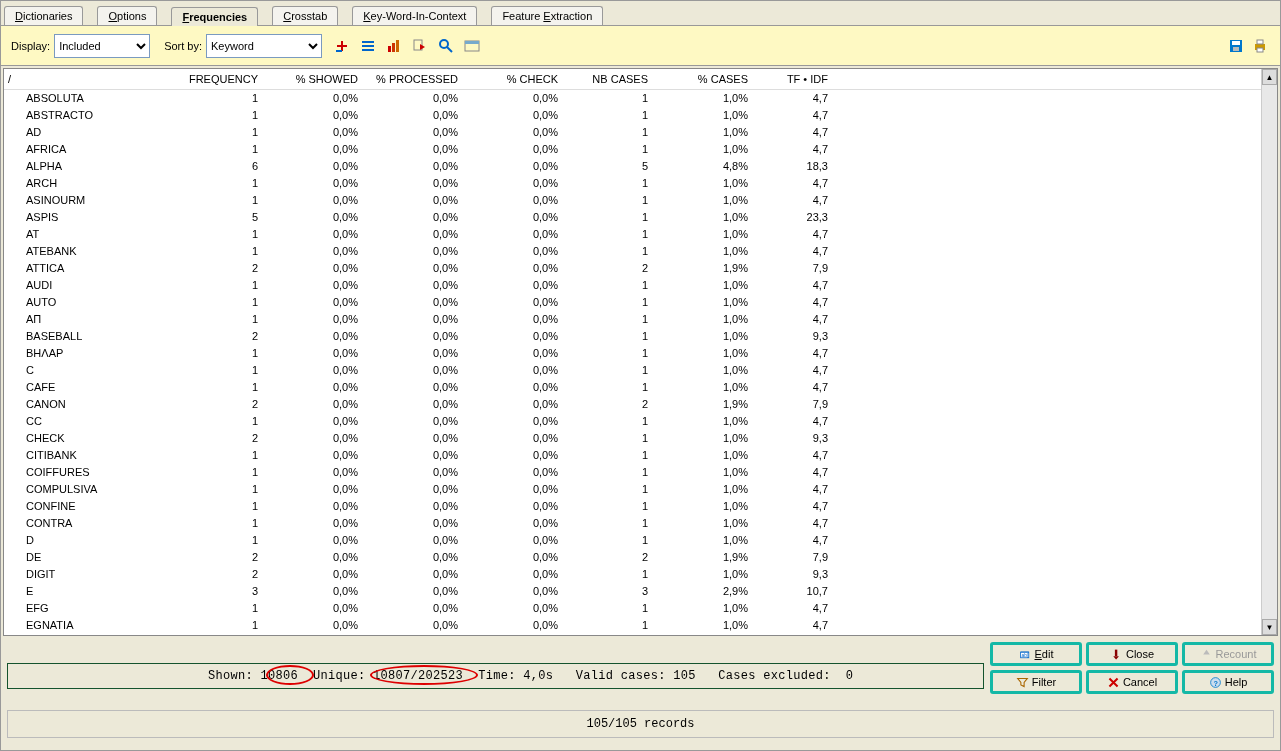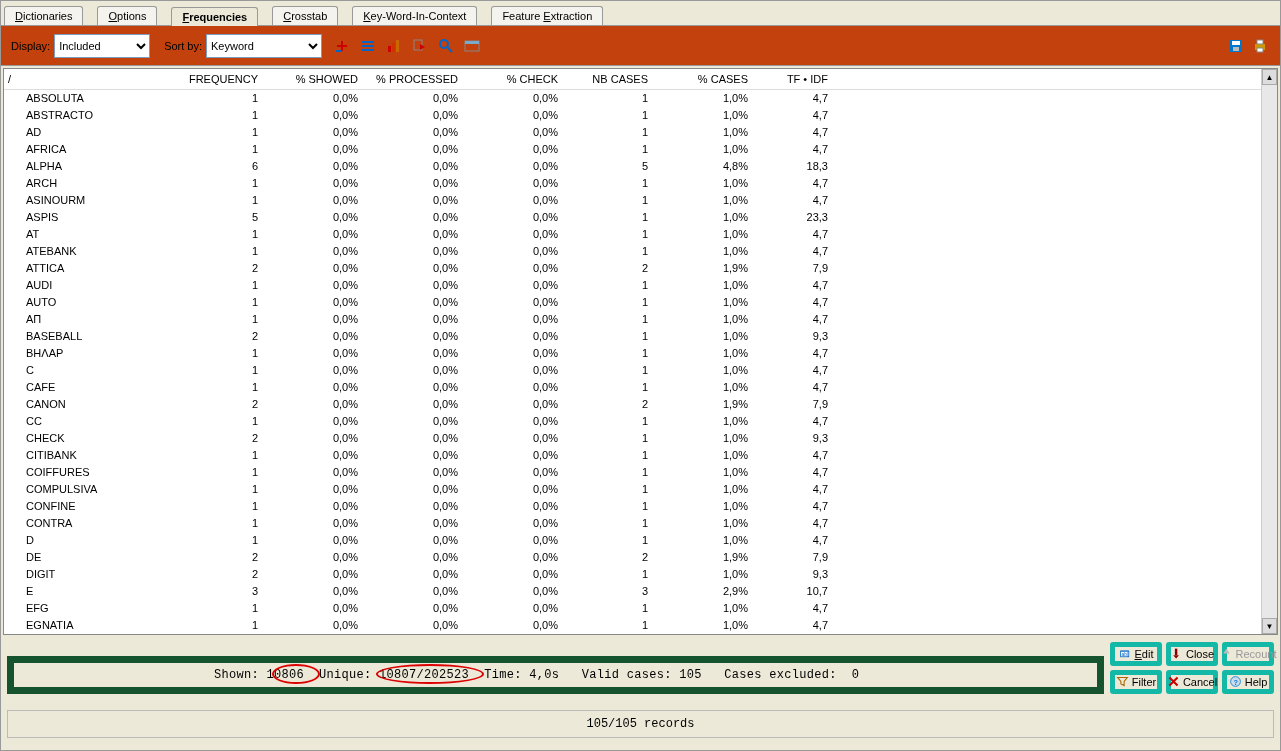--- a/index.html
+++ b/index.html
@@ -6,21 +6,21 @@
 body { font-family: "Tahoma","Segoe UI",Arial,sans-serif; font-size: 11px; background: #f0f0f0; color: #000; }
 .app { width: 1281px; height: 751px; display: flex; flex-direction: column; background: #ece9d8; border: 1px solid #999; }
 
 
 .tabs-row { height: 25px; display: flex; align-items: flex-end; background: #ece9d8; border-bottom: 1px solid #999; padding-left: 3px; gap: 14px; }
 .tab { padding: 3px 10px; border: 1px solid #999; border-bottom: none; background: #f4f3ee; font-size: 11px; border-radius: 3px 3px 0 0; cursor: default; white-space: nowrap; }
 .tab.active { background: #ece9d8; font-weight: bold; position: relative; top: 1px; }
 .tab u { text-decoration: underline; }
 
 
-.toolbar { height: 40px; display: flex; align-items: center; padding: 0 10px; background: #c2410c; border-bottom: 1px solid #999; }
+.toolbar { height: 40px; display: flex; align-items: center; padding: 0 10px; background: #fef9c3; border-bottom: 1px solid #999; }
 .toolbar label { margin-right: 4px; }
 .toolbar select { font-size: 11px; height: 24px; background: #fff; border: 1px solid #7a9ac0; }
 .sep { width: 14px; }
 .tb-icons { display: flex; gap: 6px; margin-left: 10px; }
 .ic { width: 20px; height: 20px; display: flex; align-items: center; justify-content: center; border: 1px solid transparent; }
 .ic svg { width: 16px; height: 16px; }
 .right-icons { margin-left: auto; display: flex; gap: 4px; }
 
 
 .grid-wrap { flex: 1; display: flex; border: 1px solid #888; margin: 2px; background: #fff; min-height: 0; }
@@ -35,29 +35,29 @@
 td { text-align: right; font-size: 11px; padding: 1px 8px 1px 2px; height: 17px; white-space: nowrap; }
 td.first { text-align: left; padding-left: 22px; }
 col.c-key { width: 172px; }
 col.c-num { width: 90px; }
 col.c-pct { width: 100px; }
 col.c-tf { width: 80px; }
 col.c-rest { }
 
 
 .status-row { display: flex; align-items: center; padding: 4px 6px; gap: 6px; background: #ece9d8; }
-.status-text-box { flex: 1; border: 7px solid #14532d; background: #ece9d8; padding: 5px 10px; font-family: "Courier New",monospace; font-size: 12px; letter-spacing: 0.3px; position: relative; margin-top: 15px; }
+.status-text-box { flex: 1; border: 1px solid #14532d; background: #ece9d8; padding: 5px 10px; font-family: "Courier New",monospace; font-size: 12px; letter-spacing: 0.3px; position: relative; margin-top: 15px; }
 .ellipse { position: absolute; border: 2px solid #d00; border-radius: 50%; pointer-events: none; }
 .ell1 { left: 258px; top: 1px; width: 48px; height: 20px; }
 .ell2 { left: 362px; top: 1px; width: 108px; height: 20px; }
 .records-row { text-align: center; font-family: "Courier New",monospace; font-size: 12px; padding: 3px 0; background: #ece9d8; }
 .records-box { border: 1px solid #bbb; margin: 12px 6px; padding: 3px 0; }
 .btn-col { display: flex; flex-direction: column; gap: 4px; }
 .btn-row { display: flex; gap: 4px; }
-.btn { width: 52px; height: 24px; background: #ece9d8; border: 5px solid #14b8a6; border-radius: 3px; font-size: 11px; display: flex; align-items: center; justify-content: center; gap: 3px; cursor: default; }
+.btn { width: 92px; height: 24px; background: #ece9d8; border: 3px solid #14b8a6; border-radius: 3px; font-size: 11px; display: flex; align-items: center; justify-content: center; gap: 3px; cursor: default; }
 .btn.disabled { color: #999; }
 .btn svg { width: 13px; height: 13px; flex-shrink: 0; }
 </style>
 </head>
 <body>
 
 <div class="app">
 
   <div class="tabs-row" id="tabs-row">
       <div class="tab"><u>D</u>ictionaries</div>

